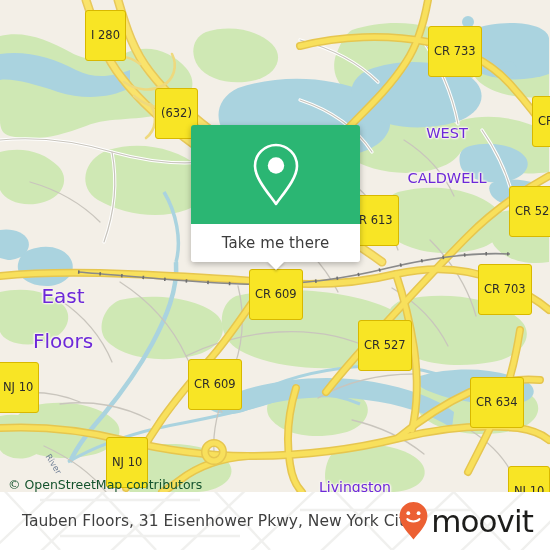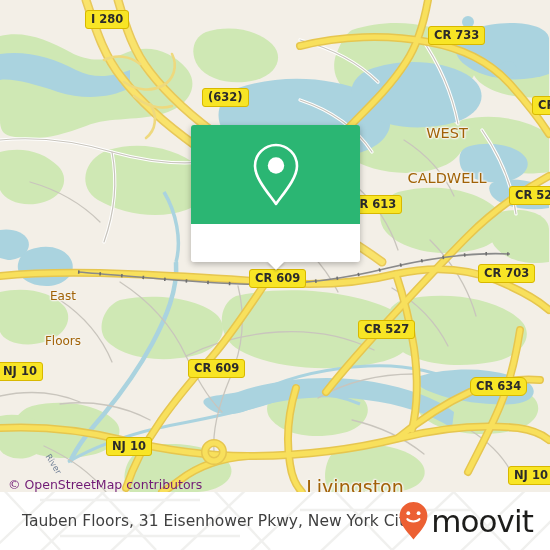--- a/index.html
+++ b/index.html
@@ -25,21 +25,21 @@
     width: 550px;
     height: 492px;
     overflow: hidden;
     background: #f3efe7;
   }
   #map-svg { position: absolute; left: 0; top: 0; }
 
   
   .place-label {
     position: absolute;
-    color: #a16207;
+    color: #6d28d9;
     font-family: "DejaVu Sans", sans-serif;
     font-size: 14px;
     line-height: 15px;
     text-align: center;
     white-space: pre;
     text-shadow:
        1.4px 0 1.4px #f6f3ec, -1.4px 0 1.4px #f6f3ec,
        0 1.4px 1.4px #f6f3ec, 0 -1.4px 1.4px #f6f3ec,
        1px 1px 1.4px #f6f3ec, -1px -1px 1.4px #f6f3ec;
     pointer-events: none;
@@ -47,42 +47,42 @@
 
   
   .shield {
     position: absolute;
     background: #f8e525;
     border: 1.3px solid #d8b800;
     border-radius: 3px;
     color: #2b2b2b;
     font-family: "DejaVu Sans", sans-serif;
     font-size: 11.5px;
-    font-weight: bold;
+    font-weight: normal;
     line-height: 16px;
     height: 17px;
-    padding: 0 5px;
+    padding: 16px 5px;
     white-space: nowrap;
     box-sizing: content-box;
   }
 
   .river-label {
     position: absolute;
     color: #6f7f96;
     font-family: "DejaVu Sans", sans-serif;
     font-size: 8.5px;
     white-space: nowrap;
   }
 
   
   #attribution {
     position: absolute;
     left: 8px;
     bottom: 0px;
-    color: #701a75;
+    color: #14532d;
     font-family: "DejaVu Sans", sans-serif;
     font-size: 12.5px;
     white-space: nowrap;
   }
 
   
   #poi-card {
     position: absolute;
     left: 191px;
     top: 125px;
@@ -400,55 +400,56 @@
           <path d="M78,272 C130,276 186,282 240,284 C290,286 340,280 388,268
                    C430,258 470,252 510,254" fill="none" stroke="#6e6e6e" stroke-width="3.4" stroke-dasharray="1.6 20"></path>
         </g>
       </g>
     </svg>
 
     <div class="place-label" style="left:447px; top:96px; transform:translate(-50%,0); font-size:14.5px;">
       <div>WEST</div>
       <div>CALDWELL</div>
     </div>
-    <div class="place-label" style="left:63px; top:259px; transform:translate(-50%,0); font-size:12px;text-align:center;">
+    <div class="place-label" style="left:63px; top:259px; transform:translate(-50%,0); font-size:20px;text-align:center;">
       <div>East</div>
       <div>Floors</div>
     </div>
-    <div class="place-label" style="left:355px; top:450px; transform:translate(-50%,0); font-size:19px;">
+    <div class="place-label" style="left:355px; top:450px; transform:translate(-50%,0); font-size:14px;">
       <div>Livingston</div>
     </div>
 
     <div class="river-label" style="left:52px; top:452px; transform:rotate(58deg); transform-origin:left top;">River</div>
 
     <div class="shield" style="left:85px;  top:10px;">I 280</div>
-    <div class="shield" style="left:155px; top:88px;margin-left:47px;">(632)</div>
+    <div class="shield" style="left:155px; top:88px;">(632)</div>
     <div class="shield" style="left:428px; top:26px;">CR 733</div>
     <div class="shield" style="left:509px; top:186px;">CR 527</div>
     <div class="shield" style="left:345px; top:195px;">CR 613</div>
     <div class="shield" style="left:249px; top:269px;">CR 609</div>
     <div class="shield" style="left:478px; top:264px;">CR 703</div>
     <div class="shield" style="left:358px; top:320px;">CR 527</div>
     <div class="shield" style="left:188px; top:359px;">CR 609</div>
-    <div class="shield" style="left:470px; top:377px;border-radius:6px;">CR 634</div>
+    <div class="shield" style="left:470px; top:377px;">CR 634</div>
     <div class="shield" style="left:-3px; top:362px;">NJ 10</div>
     <div class="shield" style="left:106px; top:437px;">NJ 10</div>
     <div class="shield" style="left:508px; top:466px;">NJ 10</div>
     <div class="shield" style="left:532px; top:96px;">CR</div>
 
     <div id="attribution">© OpenStreetMap contributors</div>
 
     <div id="poi-card">
       <div id="card-top">
         <svg width="54" height="68" viewBox="0 0 54 68">
           <path d="M27 4 C15.4 4 6 13.4 6 25 C6 37.5 20 53 27 63 C34 53 48 37.5 48 25 C48 13.4 38.6 4 27 4 Z" fill="none" stroke="#ffffff" stroke-width="2.6" stroke-linejoin="round"></path>
           <circle cx="27" cy="24.5" r="8.2" fill="#ffffff"></circle>
         </svg>
       </div>
       <div id="card-bottom">
+        <span id="card-bottom-label">Take me there</span>
         <span id="card-tail"></span>
       </div>
     </div>
 
   </div>
 
   <div id="footer">
     <svg id="footer-watermark" viewBox="0 0 550 58" preserveAspectRatio="none">
       <g stroke="#f0f0ee" stroke-width="2.4" fill="none">
         <path d="M-10,60 L60,-6"></path>

